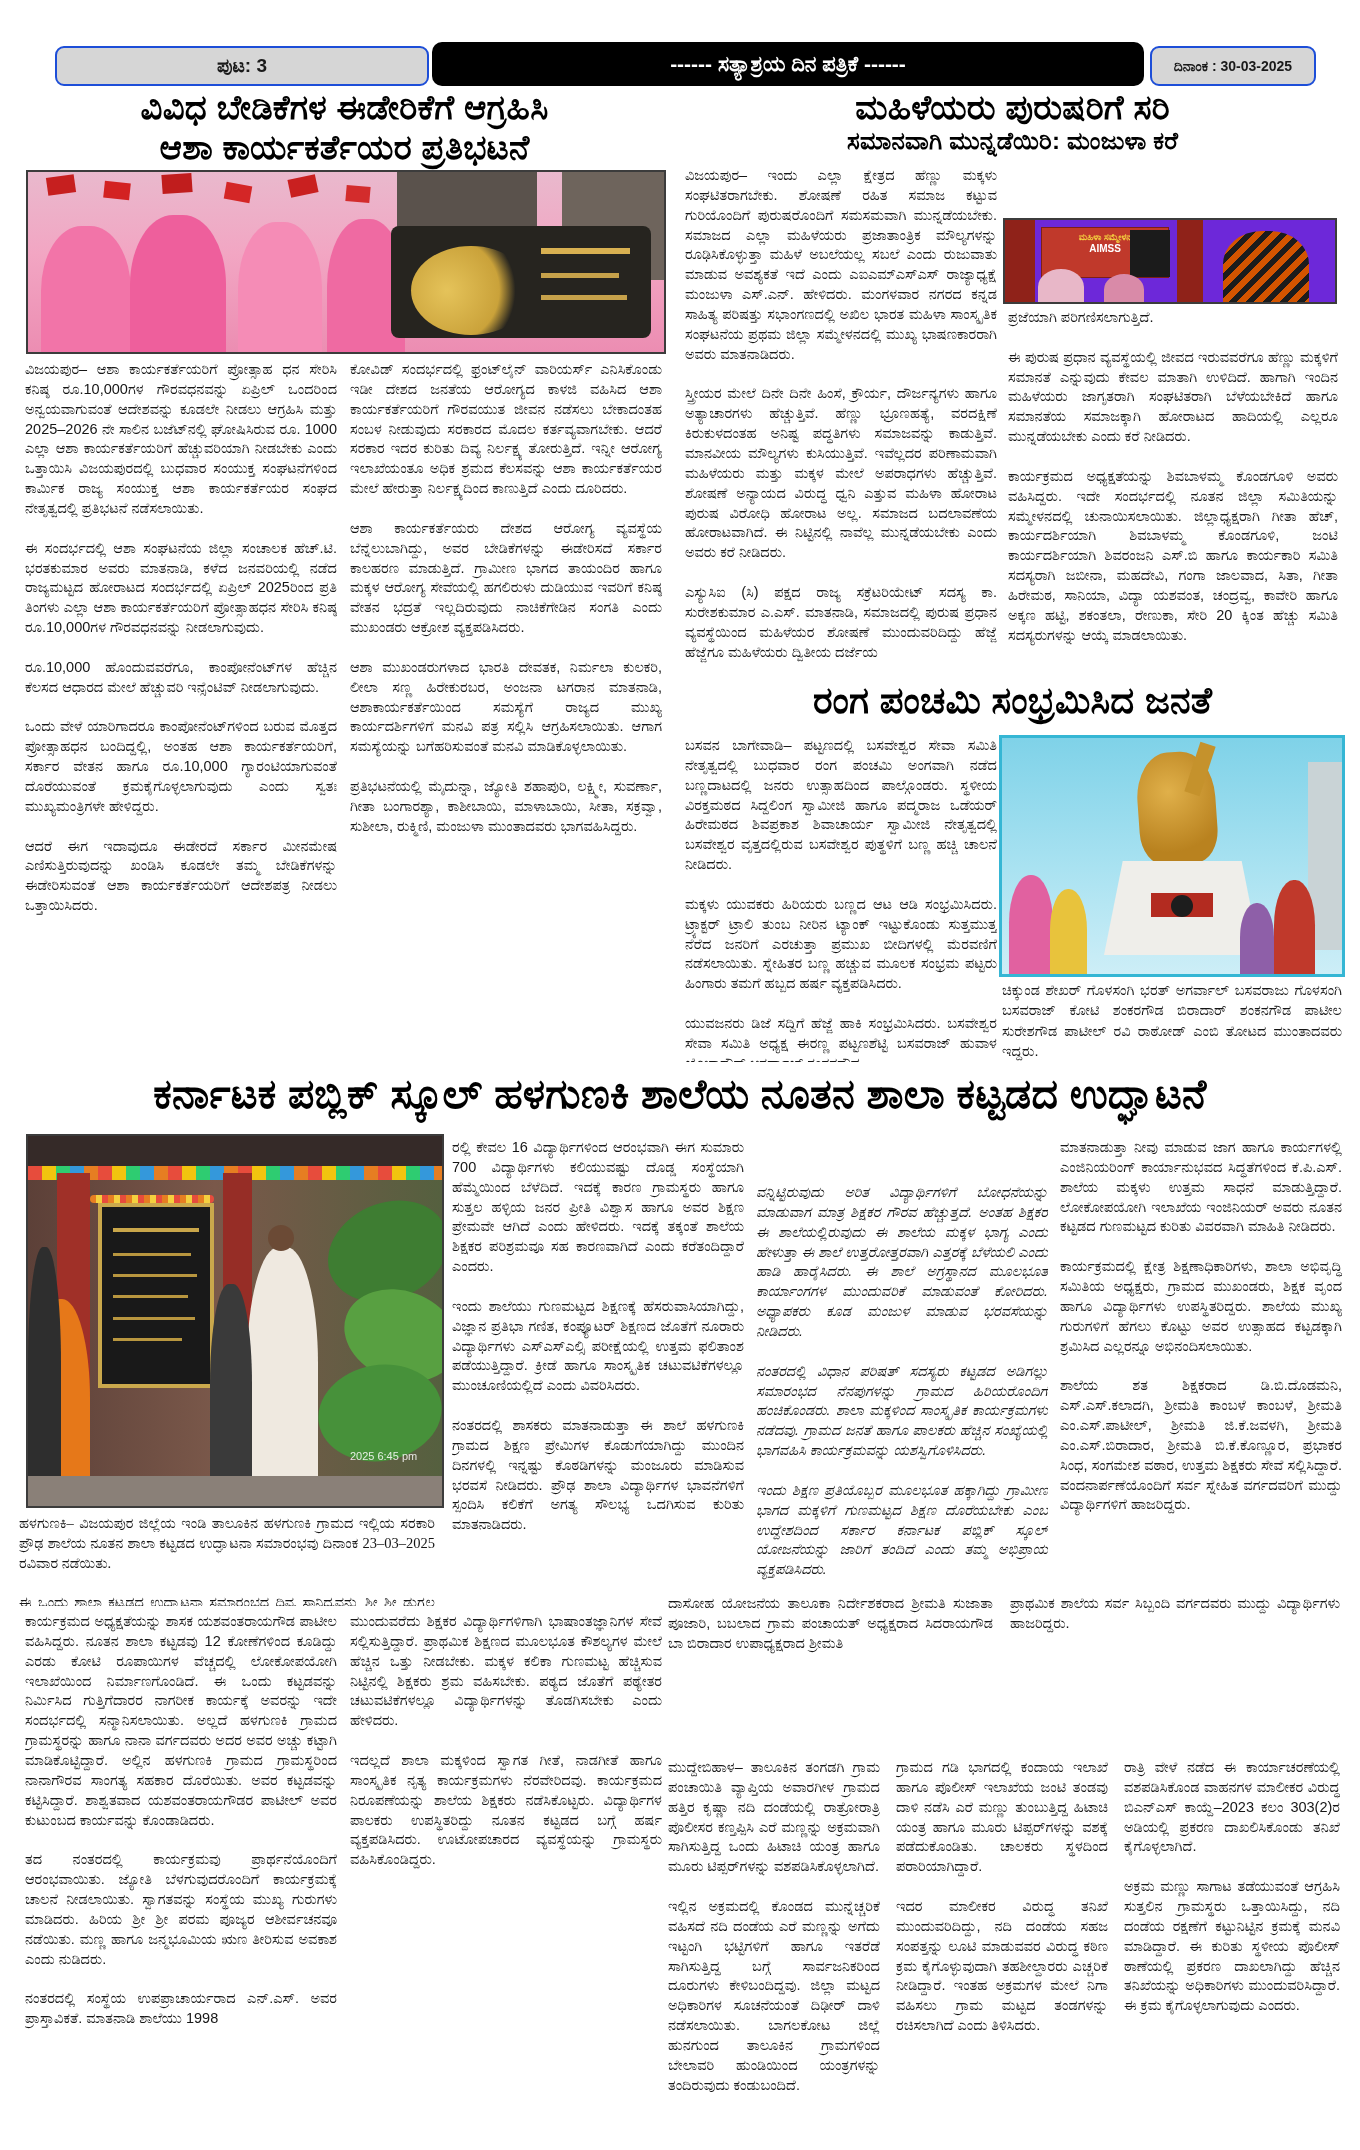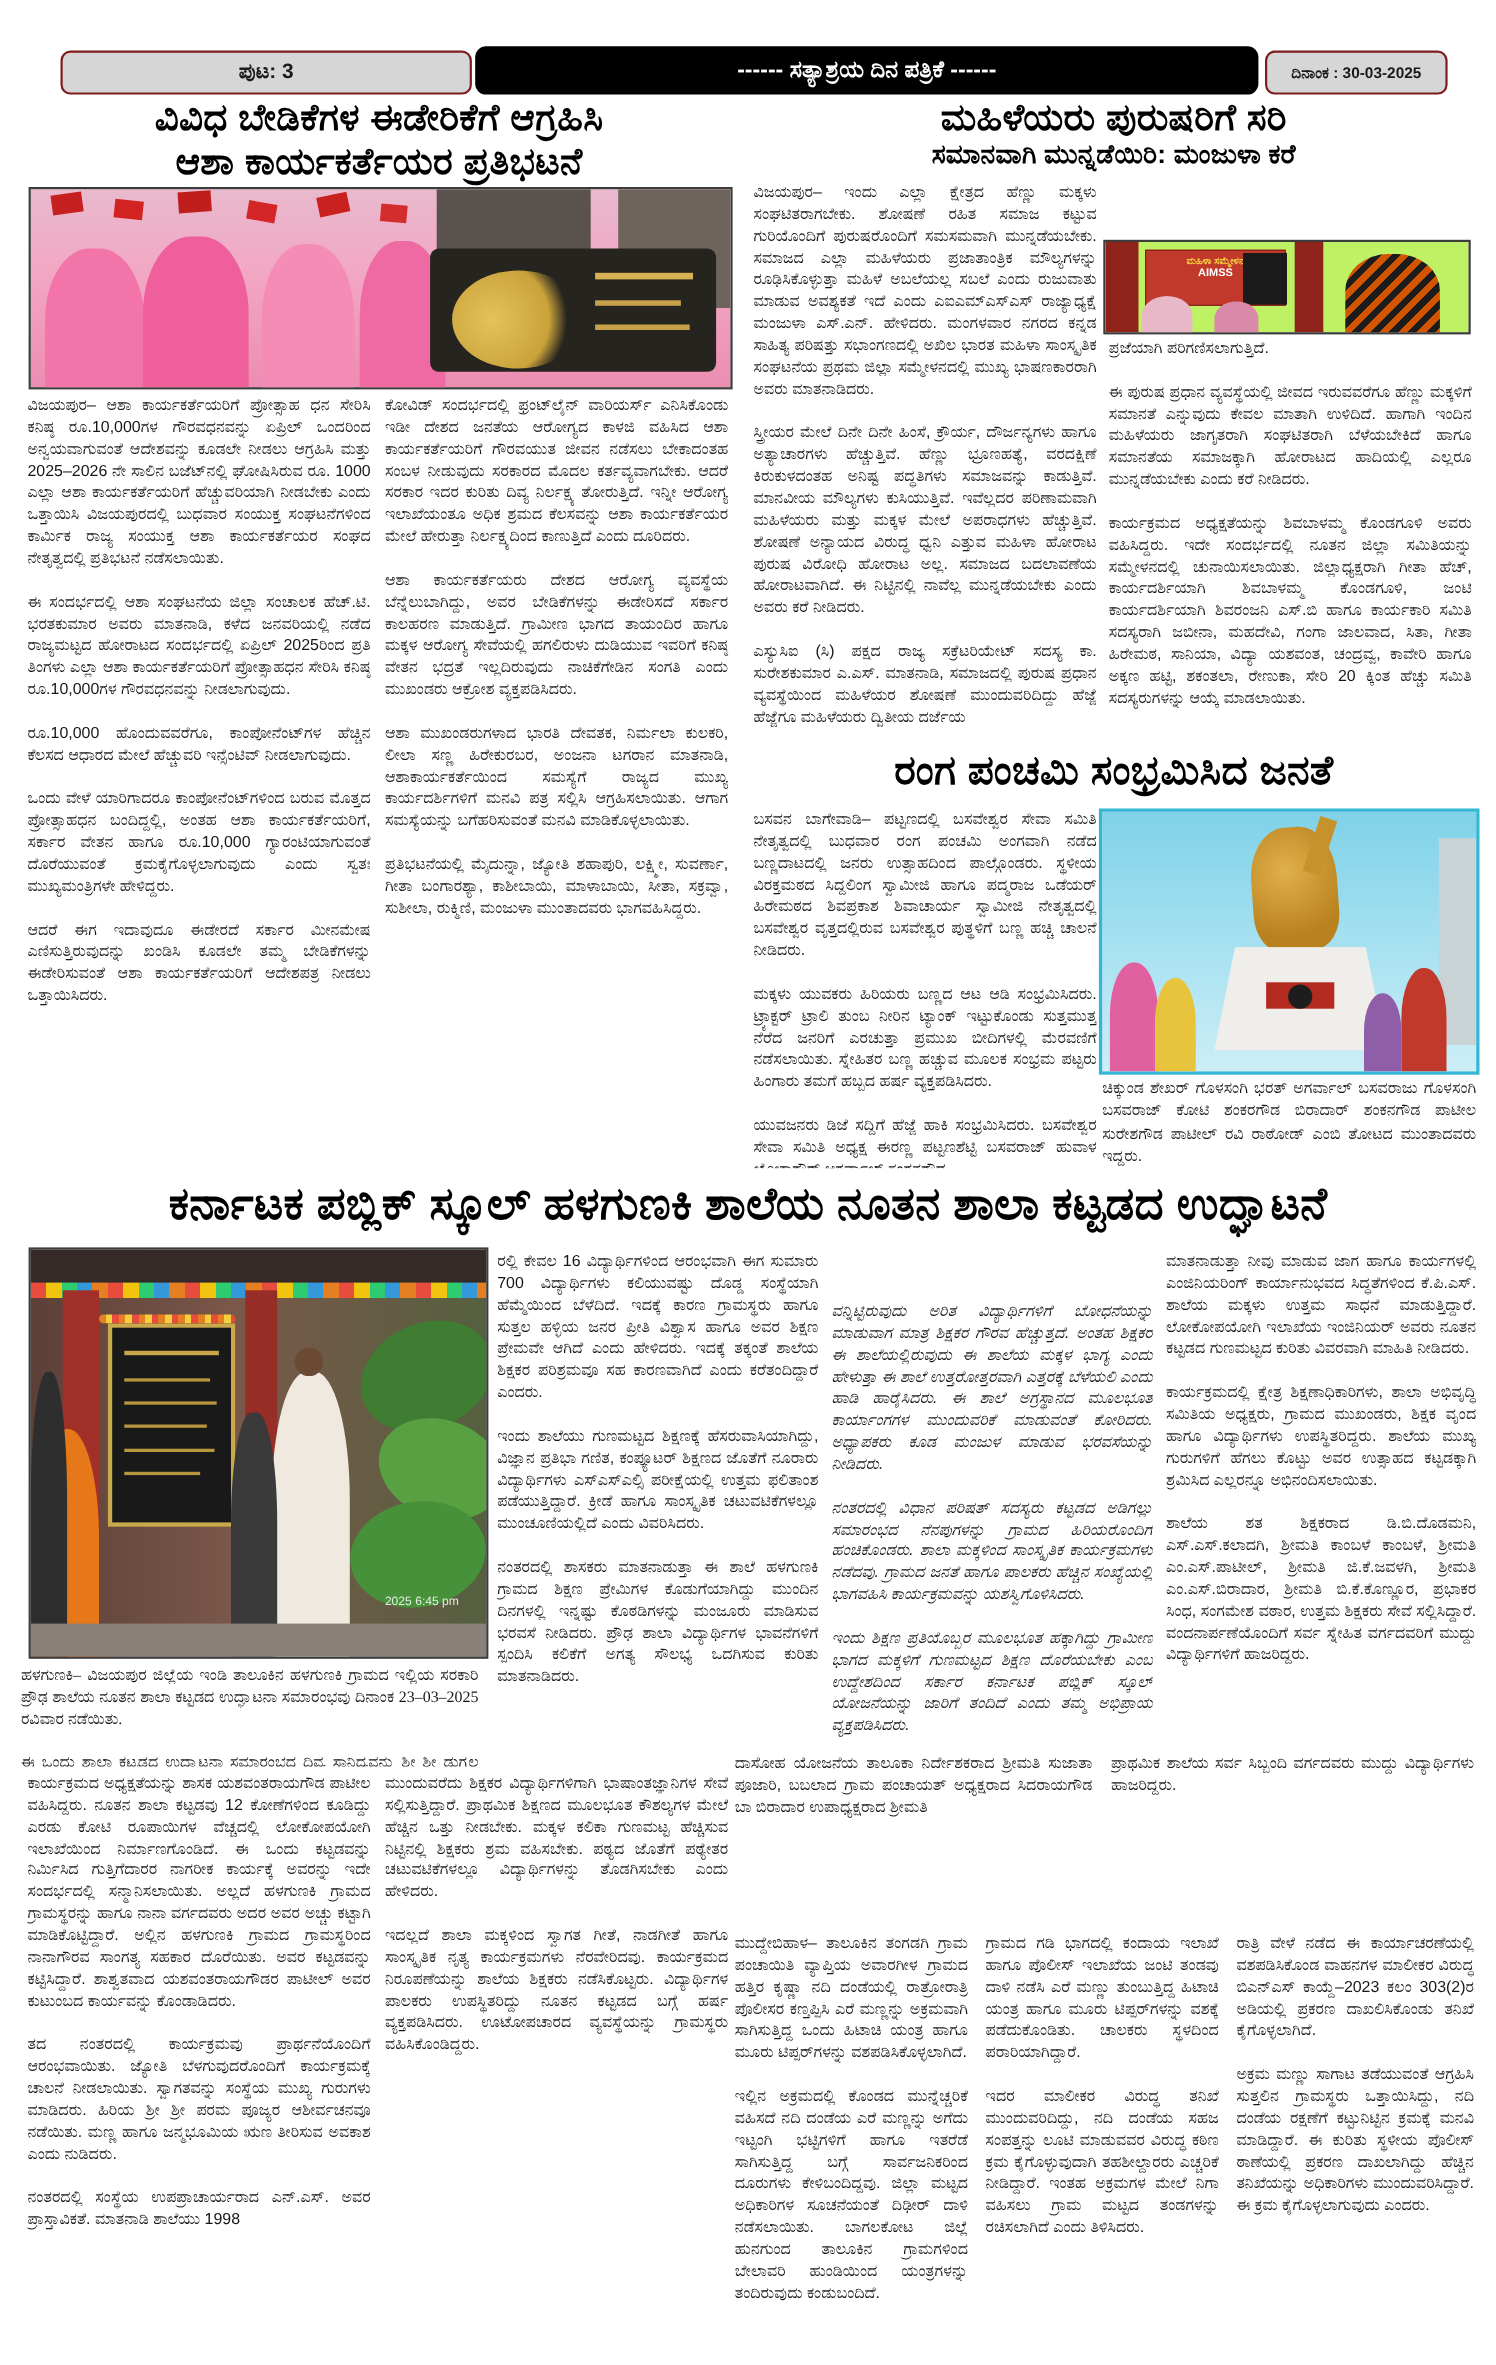--- a/index.html
+++ b/index.html
@@ -2,21 +2,21 @@
 <html><head>
 <meta charset="utf-8">
 <style>
   html,body{margin:0;padding:0;background:#e9e9e9;}
   #page{position:relative;width:1360px;height:2150px;background:#ffffff;margin:0 auto;
         font-family:"Liberation Sans","DejaVu Sans",sans-serif;color:#131313;overflow:hidden;}
   .col{position:absolute;font-size:14.5px;line-height:1.37;text-align:justify;
        white-space:pre-line;overflow:hidden;color:#161616;}
   .hl{position:absolute;font-weight:bold;color:#000;text-align:center;line-height:1.12;
       letter-spacing:0.2px;}
-  .pill{position:absolute;background:#d6d6d6;border:2px solid #7f1d1d;border-radius:9px;
+  .pill{position:absolute;background:#d6d6d6;border:2px solid #1d4ed8;border-radius:9px;
         display:flex;align-items:center;justify-content:center;font-weight:bold;color:#1a1a1a;}
   .masthead{position:absolute;background:#000;border-radius:10px;display:flex;align-items:center;
         justify-content:center;color:#fff;font-weight:bold;}
   .photo{position:absolute;overflow:hidden;outline:2px solid #3c3c3c;}
   .caption{position:absolute;font-size:14.5px;line-height:1.4;text-align:justify;
         white-space:pre-line;overflow:hidden;color:#161616;}
   .shape{position:absolute;}
 </style>
 </head>
 <body>
@@ -76,21 +76,21 @@
 
   <div class="hl" style="left:680px;top:88px;width:665px;font-size:34px;">ಮಹಿಳೆಯರು ಪುರುಷರಿಗೆ ಸರಿ</div>
   <div class="hl" style="left:680px;top:128px;width:665px;font-size:24px;">ಸಮಾನವಾಗಿ ಮುನ್ನಡೆಯಿರಿ: ಮಂಜುಳಾ ಕರೆ</div>
 
   <div class="col" style="left:685px;top:166px;width:312px;height:508px;">ವಿಜಯಪುರ– ಇಂದು ಎಲ್ಲಾ ಕ್ಷೇತ್ರದ ಹೆಣ್ಣು ಮಕ್ಕಳು ಸಂಘಟಿತರಾಗಬೇಕು. ಶೋಷಣೆ ರಹಿತ ಸಮಾಜ ಕಟ್ಟುವ ಗುರಿಯೊಂದಿಗೆ ಪುರುಷರೊಂದಿಗೆ ಸಮಸಮವಾಗಿ ಮುನ್ನಡೆಯಬೇಕು. ಸಮಾಜದ ಎಲ್ಲಾ ಮಹಿಳೆಯರು ಪ್ರಜಾತಾಂತ್ರಿಕ ಮೌಲ್ಯಗಳನ್ನು ರೂಢಿಸಿಕೊಳ್ಳುತ್ತಾ ಮಹಿಳೆ ಅಬಲೆಯಲ್ಲ ಸಬಲೆ ಎಂದು ರುಜುವಾತು ಮಾಡುವ ಅವಶ್ಯಕತೆ ಇದೆ ಎಂದು ಎಐಎಮ್ಎಸ್ಎಸ್ ರಾಜ್ಯಾಧ್ಯಕ್ಷೆ ಮಂಜುಳಾ ಎಸ್.ಎನ್. ಹೇಳಿದರು. ಮಂಗಳವಾರ ನಗರದ ಕನ್ನಡ ಸಾಹಿತ್ಯ ಪರಿಷತ್ತು ಸಭಾಂಗಣದಲ್ಲಿ ಅಖಿಲ ಭಾರತ ಮಹಿಳಾ ಸಾಂಸ್ಕೃತಿಕ ಸಂಘಟನೆಯ ಪ್ರಥಮ ಜಿಲ್ಲಾ ಸಮ್ಮೇಳನದಲ್ಲಿ ಮುಖ್ಯ ಭಾಷಣಕಾರರಾಗಿ ಅವರು ಮಾತನಾಡಿದರು.
 
 ಸ್ತ್ರೀಯರ ಮೇಲೆ ದಿನೇ ದಿನೇ ಹಿಂಸೆ, ಕ್ರೌರ್ಯ, ದೌರ್ಜನ್ಯಗಳು ಹಾಗೂ ಅತ್ಯಾಚಾರಗಳು ಹೆಚ್ಚುತ್ತಿವೆ. ಹೆಣ್ಣು ಭ್ರೂಣಹತ್ಯೆ, ವರದಕ್ಷಿಣೆ ಕಿರುಕುಳದಂತಹ ಅನಿಷ್ಟ ಪದ್ಧತಿಗಳು ಸಮಾಜವನ್ನು ಕಾಡುತ್ತಿವೆ. ಮಾನವೀಯ ಮೌಲ್ಯಗಳು ಕುಸಿಯುತ್ತಿವೆ. ಇವೆಲ್ಲದರ ಪರಿಣಾಮವಾಗಿ ಮಹಿಳೆಯರು ಮತ್ತು ಮಕ್ಕಳ ಮೇಲೆ ಅಪರಾಧಗಳು ಹೆಚ್ಚುತ್ತಿವೆ. ಶೋಷಣೆ ಅನ್ಯಾಯದ ವಿರುದ್ಧ ಧ್ವನಿ ಎತ್ತುವ ಮಹಿಳಾ ಹೋರಾಟ ಪುರುಷ ವಿರೋಧಿ ಹೋರಾಟ ಅಲ್ಲ. ಸಮಾಜದ ಬದಲಾವಣೆಯ ಹೋರಾಟವಾಗಿದೆ. ಈ ನಿಟ್ಟಿನಲ್ಲಿ ನಾವೆಲ್ಲ ಮುನ್ನಡೆಯಬೇಕು ಎಂದು ಅವರು ಕರೆ ನೀಡಿದರು.
 
 ಎಸ್ಯುಸಿಐ (ಸಿ) ಪಕ್ಷದ ರಾಜ್ಯ ಸಕ್ರೆಟರಿಯೇಟ್ ಸದಸ್ಯ ಕಾ. ಸುರೇಶಕುಮಾರ ಎ.ಎಸ್. ಮಾತನಾಡಿ, ಸಮಾಜದಲ್ಲಿ ಪುರುಷ ಪ್ರಧಾನ ವ್ಯವಸ್ಥೆಯಿಂದ ಮಹಿಳೆಯರ ಶೋಷಣೆ ಮುಂದುವರಿದಿದ್ದು ಹೆಜ್ಜೆ ಹೆಜ್ಜೆಗೂ ಮಹಿಳೆಯರು ದ್ವಿತೀಯ ದರ್ಜೆಯ</div>
 
-  <div class="photo" style="left:1005px;top:220px;width:330px;height:82px;background:#bef264;">
+  <div class="photo" style="left:1005px;top:220px;width:330px;height:82px;background:#6d28d9;">
     <div class="shape" style="left:0;top:0;width:9%;height:100%;background:#8f2219;"></div>
     <div class="shape" style="left:52%;top:0;width:8%;height:100%;background:#8f2219;"></div>
     <div class="shape" style="left:11%;top:8%;width:38%;height:60%;background:#c0392b;border:1px solid #7e1f16;">
       <div style="color:#f4d03f;font-size:9px;font-weight:bold;text-align:center;line-height:1.4;padding-top:3px;">ಮಹಿಳಾ ಸಮ್ಮೇಳನ</div>
       <div style="color:#ffffff;font-size:10px;font-weight:bold;text-align:center;">AIMSS</div>
     </div>
     <div class="shape" style="left:38%;top:12%;width:12%;height:58%;background:#1b1b1b;"></div>
     <div class="shape" style="left:66%;top:14%;width:26%;height:90%;background:repeating-linear-gradient(135deg,#d35400 0 6px,#1c1c1c 6px 12px);border-radius:45% 45% 0 0;"></div>
     <div class="shape" style="left:10%;top:60%;width:14%;height:44%;background:#e8b7c8;border-radius:50% 50% 0 0;"></div>
     <div class="shape" style="left:30%;top:66%;width:12%;height:38%;background:#d98aa8;border-radius:50% 50% 0 0;"></div>

